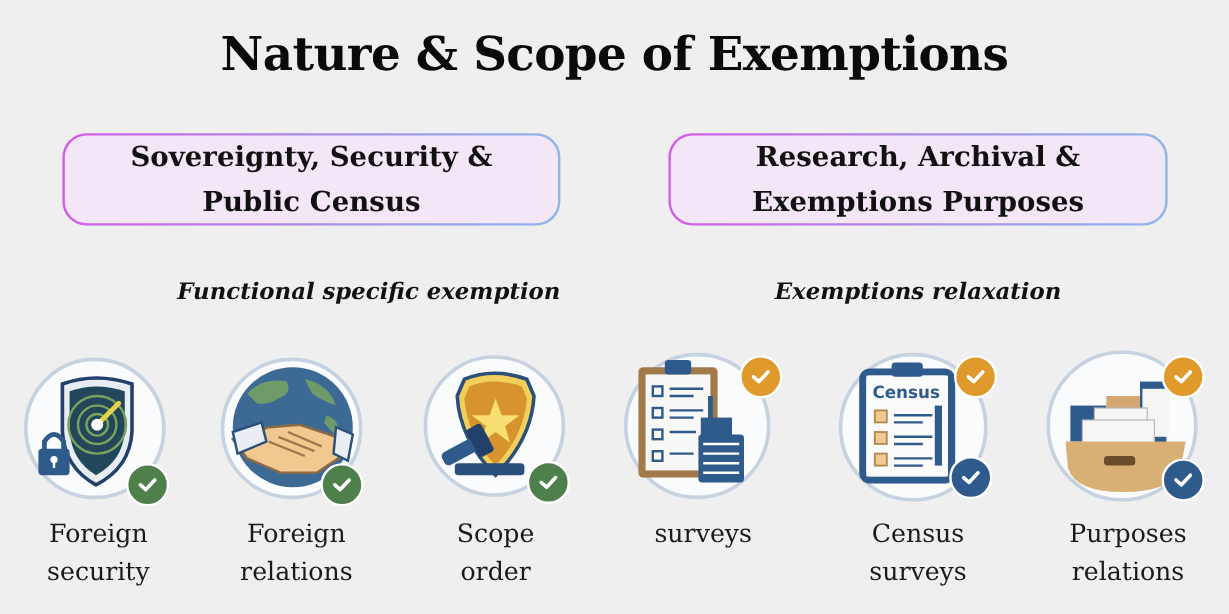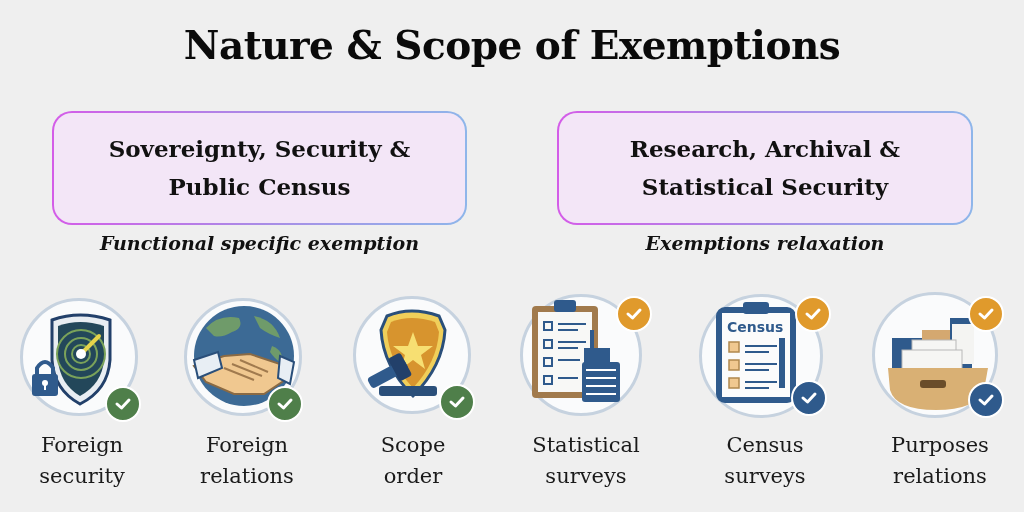--- a/index.html
+++ b/index.html
@@ -1,23 +1,23 @@
 <!DOCTYPE html>
 <html><head>
 <meta charset="utf-8">
 <style>
   html,body{margin:0;padding:0;}
   body{width:1024px;height:512px;background:#efefef;position:relative;overflow:hidden;font-family:"DejaVu Serif",serif;color:#111;}
   .title{position:absolute;left:0;width:1024px;top:22px;text-align:center;font-family:"DejaVu Serif",serif;font-weight:bold;font-size:39px;letter-spacing:-0.5px;color:#0a0a0a;}
-  .box{position:absolute;top:111px;height:114px;border-radius:20px;padding:2px;background:linear-gradient(90deg,#d45ce8,#a98be6,#8eb6ea);box-sizing:border-box;}
+  .box{position:absolute;top:111px;height:77px;border-radius:20px;padding:2px;background:linear-gradient(90deg,#d45ce8,#a98be6,#8eb6ea);box-sizing:border-box;}
   .box-inner{width:100%;height:100%;border-radius:18px;background:#f3e6f7;display:flex;align-items:center;justify-content:center;text-align:center;font-weight:bold;font-size:23px;line-height:38px;color:#111;}
   .box-l{left:52px;width:415px;}
   .box-r{left:557px;width:416px;}
   .sub{position:absolute;top:232px;font-style:italic;font-weight:bold;font-size:19px;text-align:center;color:#111;}
-  .sub-l{left:52px;width:415px;}
+  .sub-l{left:52px;width:415px;text-align:right;}
   .sub-r{left:557px;width:416px;}
   .item{position:absolute;top:290px;width:160px;}
   .icon-wrap{position:absolute;left:0;top:0;width:160px;height:140px;}
   .circle{position:absolute;width:118px;height:118px;border-radius:50%;background:#fafbfc;border:3px solid #c6d2df;box-sizing:border-box;}
   .badge{position:absolute;width:32px;height:32px;border-radius:50%;border:2px solid #fff;box-sizing:content-box;display:flex;align-items:center;justify-content:center;}
   .badge svg{width:20px;height:20px;}
   .label{position:absolute;top:140px;left:0;width:160px;text-align:center;font-size:21px;line-height:31px;color:#1a1a1a;}
 </style>
 </head>
 <body>
@@ -29,21 +29,21 @@
       <div>
     <div>Sovereignty, Security &amp;</div>
     <div>Public Census</div>
   </div>
     </div>
 </div>
 <div class="box box-r">
   <div class="box-inner">
       <div>
     <div>Research, Archival &amp;</div>
-    <div>Statistical Security</div>
+    <div>Exemptions Purposes</div>
   </div>
     </div>
 </div>
 
 <div class="sub sub-l">Functional specific exemption</div>
 <div class="sub sub-r">Exemptions relaxation</div>
 
 <div class="item" style="left:2px;">
   <div class="icon-wrap">
     <div class="circle" style="left:18px;top:8px;"></div>
@@ -151,21 +151,20 @@
           <line x1="66" y1="98" x2="96" y2="98"></line>
         </g>
     </svg>
     <div class="badge" style="left:110px;top:6px;background:#e09a2c;">
       <svg viewBox="0 0 20 20">
           <path d="M4 10 L8.5 14 L16 6" fill="none" stroke="#fff" stroke-width="3" stroke-linecap="round" stroke-linejoin="round"></path>
         </svg>
     </div>
   </div>
   <div class="label">
-    <div>Statistical</div>
     <div>surveys</div>
   </div>
 </div>
 
 <div class="item" style="left:685px;">
   <div class="icon-wrap">
     <div class="circle" style="left:14px;top:4px;width:124px;height:124px;"></div>
     <svg style="position:absolute;left:14px;top:4px;" width="130" height="124" viewBox="0 0 130 124">
       <rect x="20" y="16" width="74" height="90" rx="6" fill="none" stroke="#2f5a8c" stroke-width="6"></rect>
       <rect x="23" y="19" width="68" height="84" fill="#fbfbfb"></rect>

